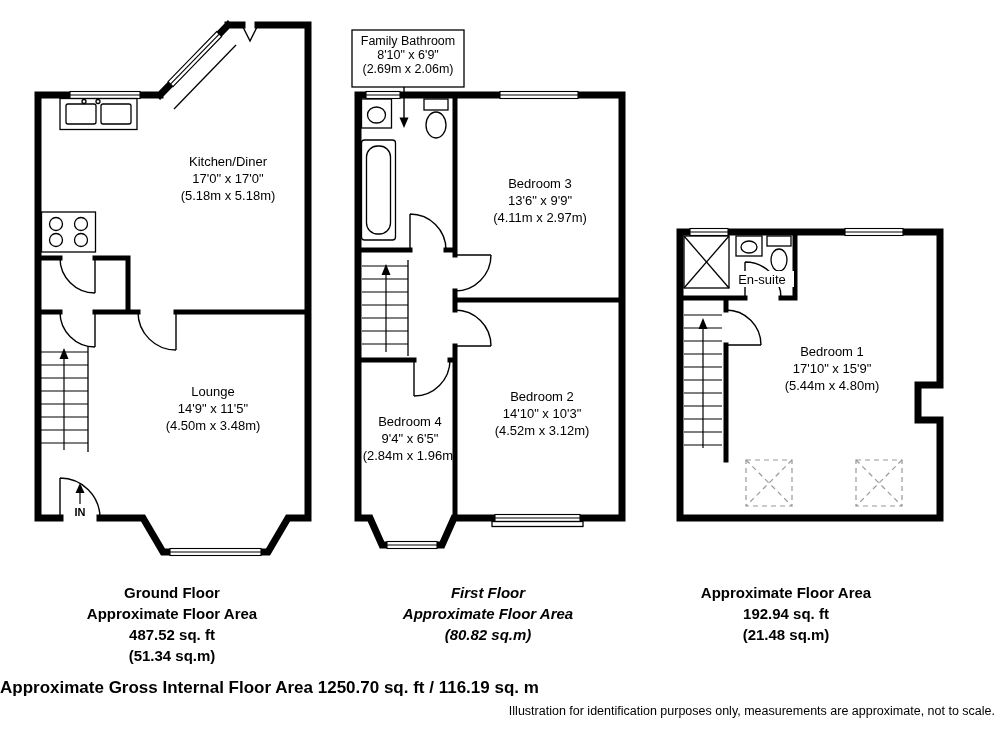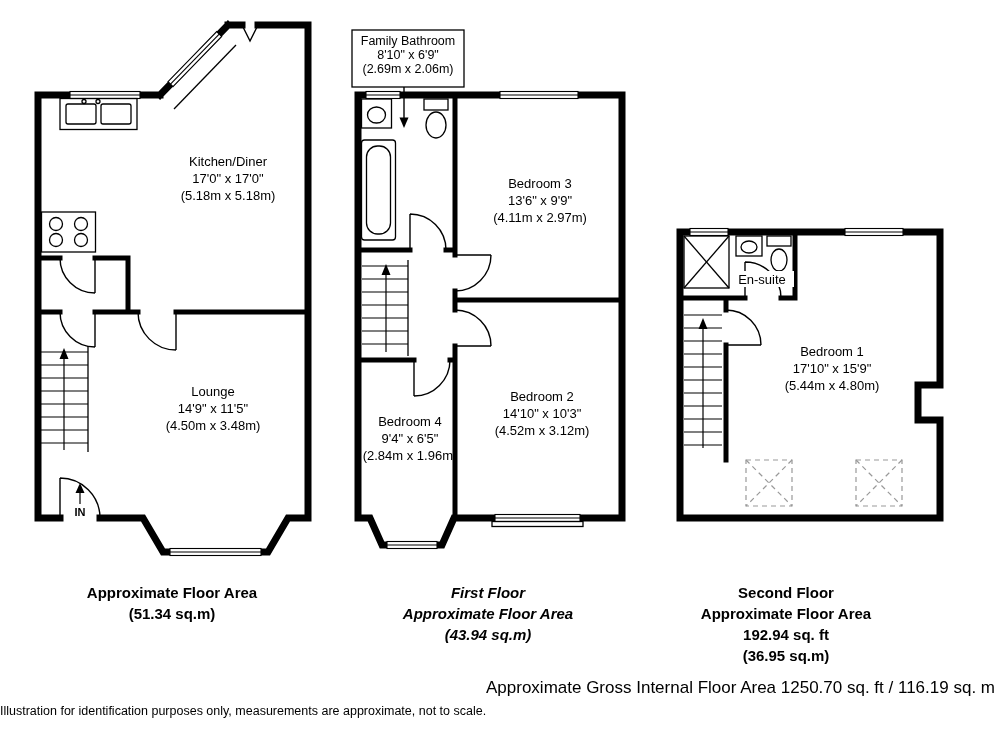--- a/index.html
+++ b/index.html
@@ -20,22 +20,22 @@
   .stair  { stroke:#000; stroke-width:1.2; }
   .arrowhead { fill:#000; stroke:none; }
   .dash   { stroke:#999999; stroke-width:1.2; fill:none; stroke-dasharray:5 4; }
   .labelbg{ fill:#fff; stroke:none; }
 
   .room-label    { font-size:13px; text-anchor:middle; fill:#000; }
   .callout-label { font-size:12.5px; text-anchor:middle; fill:#000; }
   .in-label      { font-size:11px; font-weight:bold; text-anchor:middle; fill:#000; }
 
   .caption { position:absolute; text-align:center; font-weight:bold; font-size:15px; line-height:21px; }
-  .footer-title { position:absolute; left:0; top:678px; width:995px; text-align:right; font-weight:normal; font-size:17px; }
-  .footer-note  { position:absolute; left:0; top:704px; width:995px; text-align:left; font-size:12.5px; }
+  .footer-title { position:absolute; left:0; top:678px; width:995px; text-align:left; font-weight:bold; font-size:17px; }
+  .footer-note  { position:absolute; left:0; top:704px; width:995px; text-align:right; font-size:12.5px; }
 </style>
 </head>
 <body>
 
 <div class="page">
 
 <svg class="plan-svg" width="995" height="741" viewBox="0 0 995 741">
 
   <g>
 
@@ -232,33 +232,34 @@
 
     <rect class="labelbg" x="730" y="271" width="64" height="16"></rect>
     <text class="room-label" x="762" y="284">En-suite</text>
     <text class="room-label" x="832" y="356">Bedroom 1</text>
     <text class="room-label" x="832" y="373">17'10" x 15'9"</text>
     <text class="room-label" x="832" y="390">(5.44m x 4.80m)</text>
   </g>
 </svg>
 
 <div class="caption" style="left:22px; top:582px; width:300px;">
+  <div>Ground Floor</div>
   <div>Approximate Floor Area</div>
+  <div>487.52 sq. ft</div>
   <div>(51.34 sq.m)</div>
 </div>
 
 <div class="caption" style="left:338px; top:582px; width:300px;font-style:italic;">
   <div>First Floor</div>
   <div>Approximate Floor Area</div>
-  <div>(43.94 sq.m)</div>
+  <div>(80.82 sq.m)</div>
 </div>
 
 <div class="caption" style="left:636px; top:582px; width:300px;">
-  <div>Second Floor</div>
   <div>Approximate Floor Area</div>
   <div>192.94 sq. ft</div>
-  <div>(36.95 sq.m)</div>
+  <div>(21.48 sq.m)</div>
 </div>
 
 <div class="footer-title">Approximate Gross Internal Floor Area 1250.70 sq. ft / 116.19 sq. m</div>
 <div class="footer-note">Illustration for identification purposes only, measurements are approximate, not to scale.</div>
 
 </div>
 
 </body></html>

